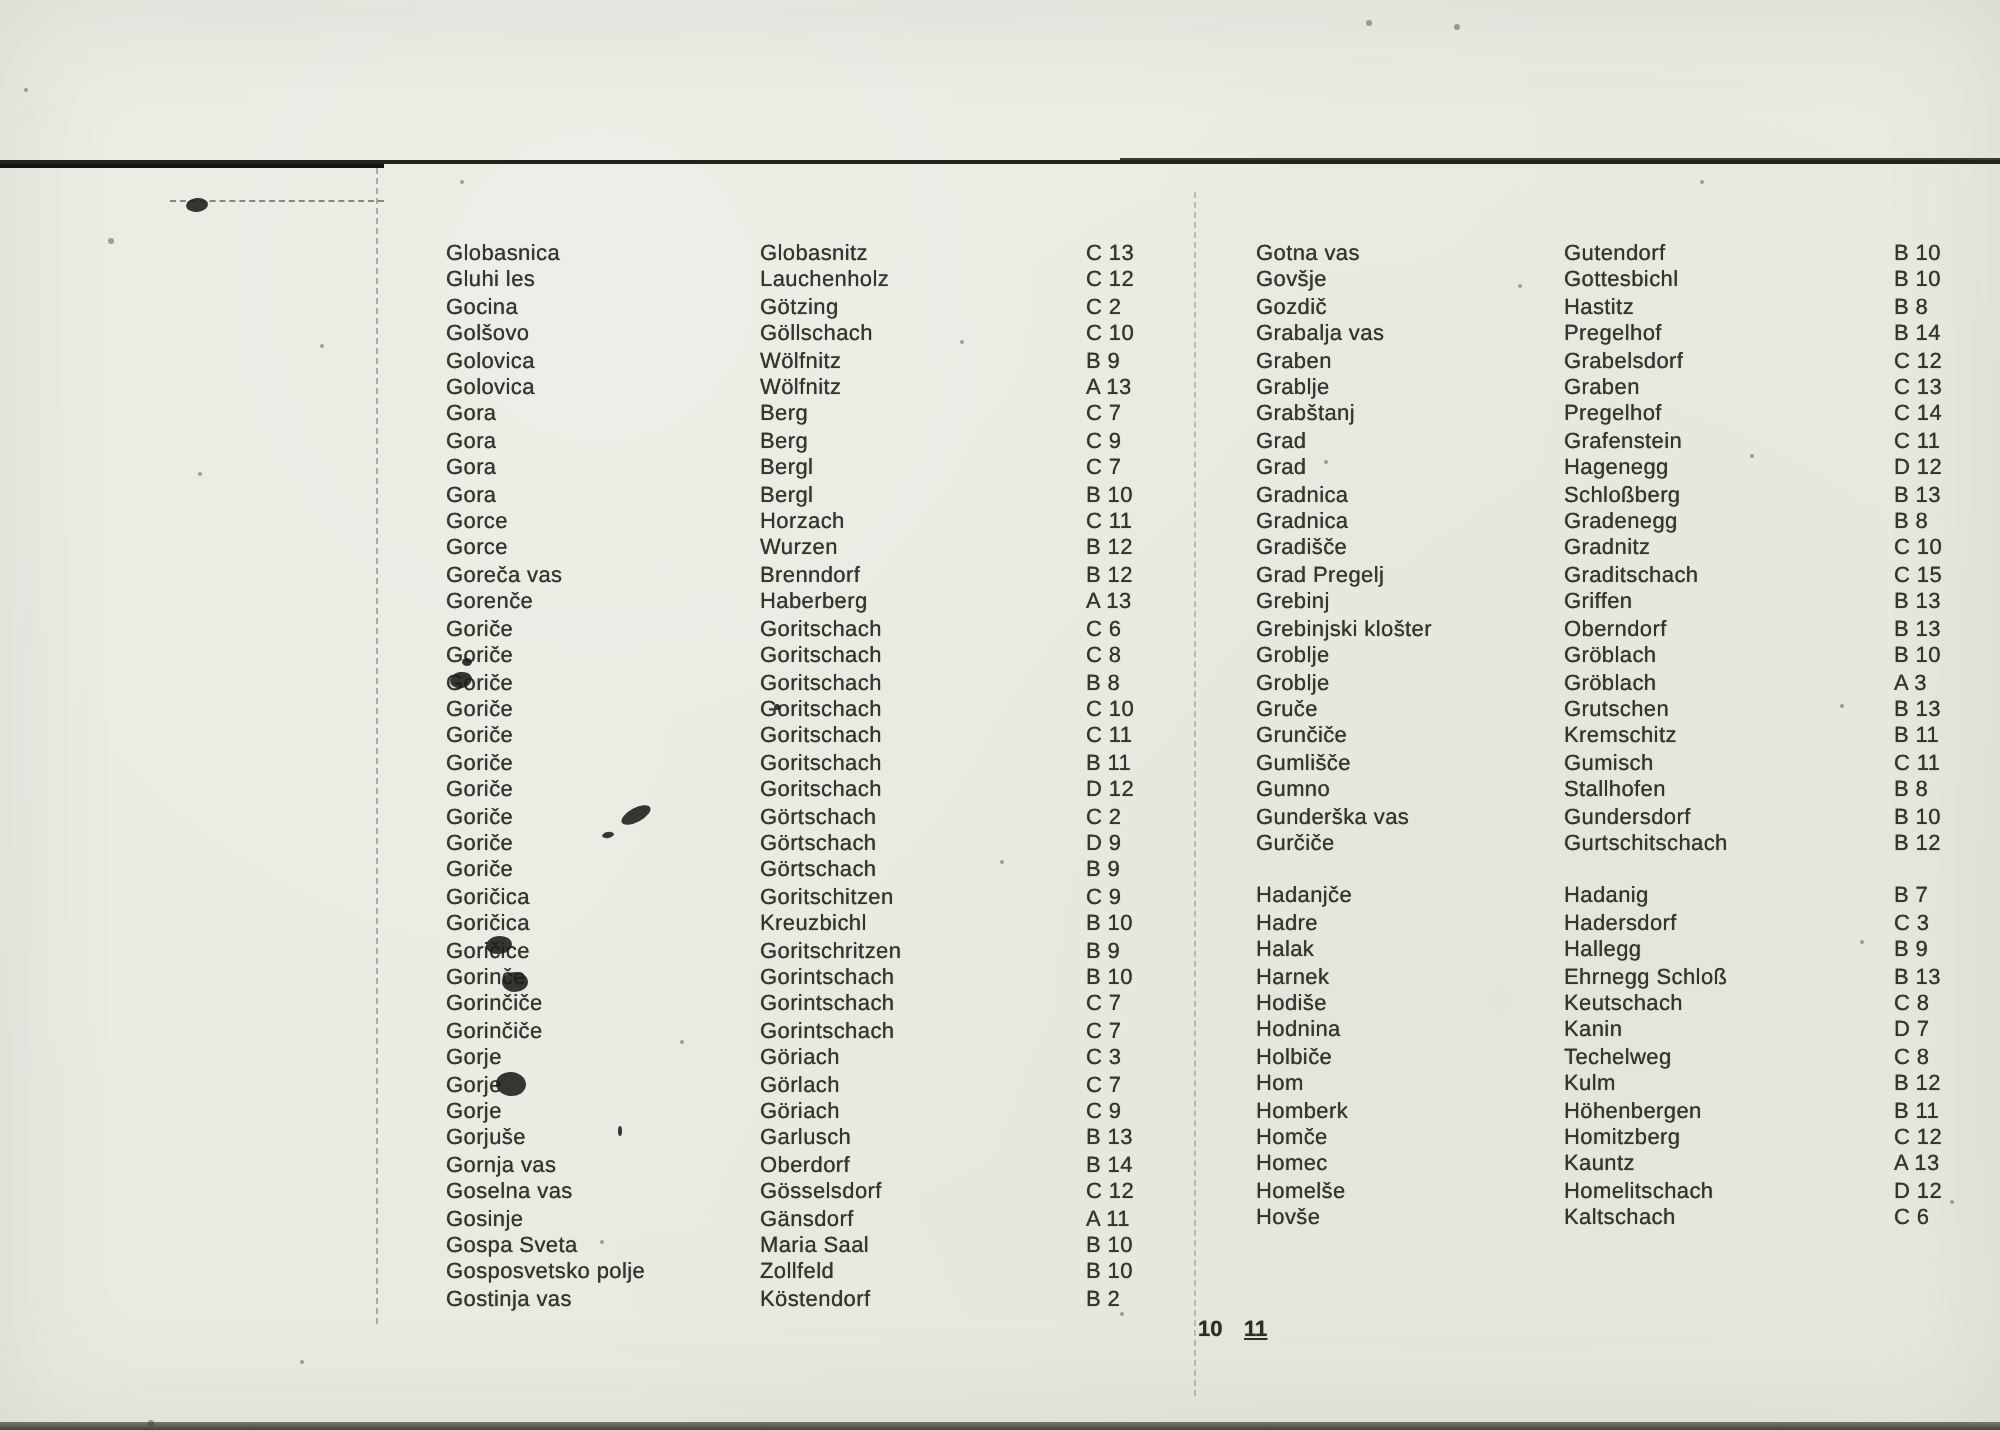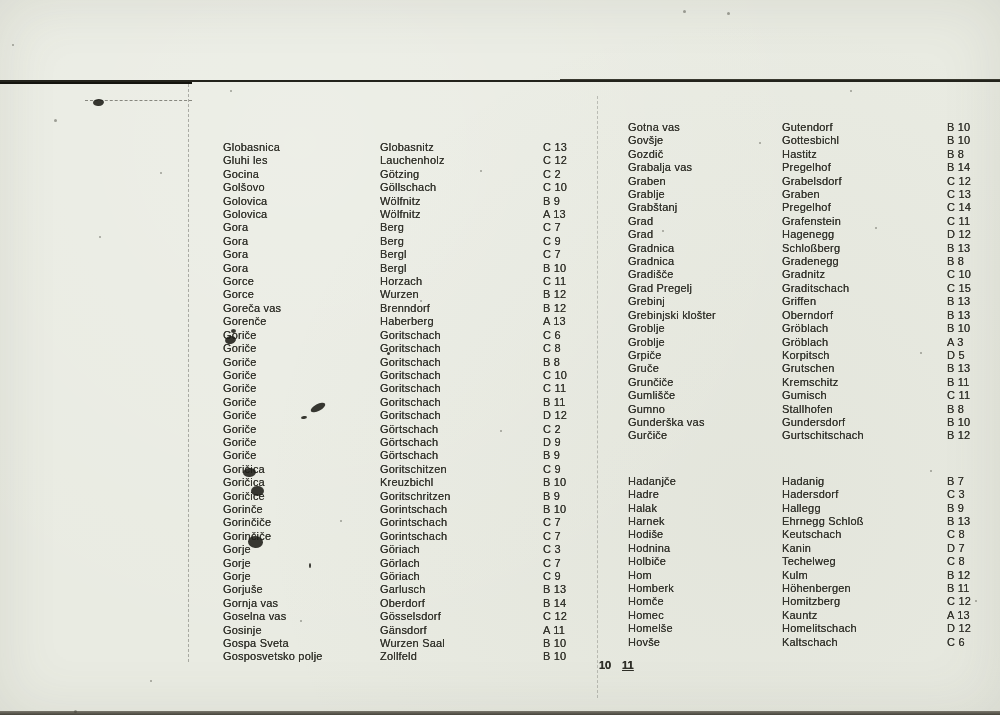--- a/index.html
+++ b/index.html
@@ -26,26 +26,26 @@
   
   .dash-h{position:absolute;left:85px;top:100px;width:107px;height:0;
     border-top:1px dashed #45453c;opacity:.6;}
   .dash-v-left{position:absolute;left:188px;top:84px;height:578px;width:0;
     border-left:1px dashed #50504a;opacity:.42;}
   .dash-v-center{position:absolute;left:597px;top:96px;height:602px;width:0;
     border-left:1px dashed #50504a;opacity:.30;}
   
   .col{position:absolute;top:121px;color:#35352e;font-size:11px;letter-spacing:.2px;
     text-shadow:0 0 .4px #35352e;}
-  .col-left{left:223px;width:370px;margin-top:20px;}
+  .col-left{left:223px;width:370px;}
   .col-right{left:628px;width:372px;}
   .row{display:grid;height:13.42px;line-height:13.4px;white-space:nowrap;}
   .col-left .row{grid-template-columns:157px 163px 1fr;}
   .col-right .row{grid-template-columns:154px 165px 1fr;}
-  .group.gap{margin-top:32px;}
+  .group.gap{margin-top:13px;}
   .c{overflow:visible;}
   
   .pagenum{position:absolute;top:659px;font-size:11px;font-weight:bold;color:#2e2e27;
     text-shadow:0 0 .4px #2e2e27;}
   .pagenum.pn-left{left:553px;margin-left:46px;}
   .pagenum.pn-right{left:622px;text-decoration:underline;}
   
   .blob{position:absolute;background:#1d1d17;border-radius:50%;opacity:.88;}
   .speck{position:absolute;background:#3c3c34;border-radius:50%;opacity:.45;}
 </style>
@@ -245,27 +245,32 @@
           <span class="c de">Gösselsdorf</span>
           <span class="c ref">C 12</span>
         </div>
         <div class="row">
           <span class="c sl">Gosinje</span>
           <span class="c de">Gänsdorf</span>
           <span class="c ref">A 11</span>
         </div>
         <div class="row">
           <span class="c sl">Gospa Sveta</span>
-          <span class="c de">Wurzen Saal</span>
+          <span class="c de">Maria Saal</span>
           <span class="c ref">B 10</span>
         </div>
         <div class="row">
           <span class="c sl">Gosposvetsko polje</span>
           <span class="c de">Zollfeld</span>
           <span class="c ref">B 10</span>
+        </div>
+        <div class="row">
+          <span class="c sl">Gostinja vas</span>
+          <span class="c de">Köstendorf</span>
+          <span class="c ref">B 2</span>
         </div>
       </div>
     </div>
 
   <div class="col col-right">
       <div class="group">
         <div class="row">
           <span class="c sl">Gotna vas</span>
           <span class="c de">Gutendorf</span>
           <span class="c ref">B 10</span>
@@ -342,25 +347,20 @@
         </div>
         <div class="row">
           <span class="c sl">Groblje</span>
           <span class="c de">Gröblach</span>
           <span class="c ref">B 10</span>
         </div>
         <div class="row">
           <span class="c sl">Groblje</span>
           <span class="c de">Gröblach</span>
           <span class="c ref">A 3</span>
-        </div>
-        <div class="row">
-          <span class="c sl">Grpiče</span>
-          <span class="c de">Korpitsch</span>
-          <span class="c ref">D 5</span>
         </div>
         <div class="row">
           <span class="c sl">Gruče</span>
           <span class="c de">Grutschen</span>
           <span class="c ref">B 13</span>
         </div>
         <div class="row">
           <span class="c sl">Grunčiče</span>
           <span class="c de">Kremschitz</span>
           <span class="c ref">B 11</span>

